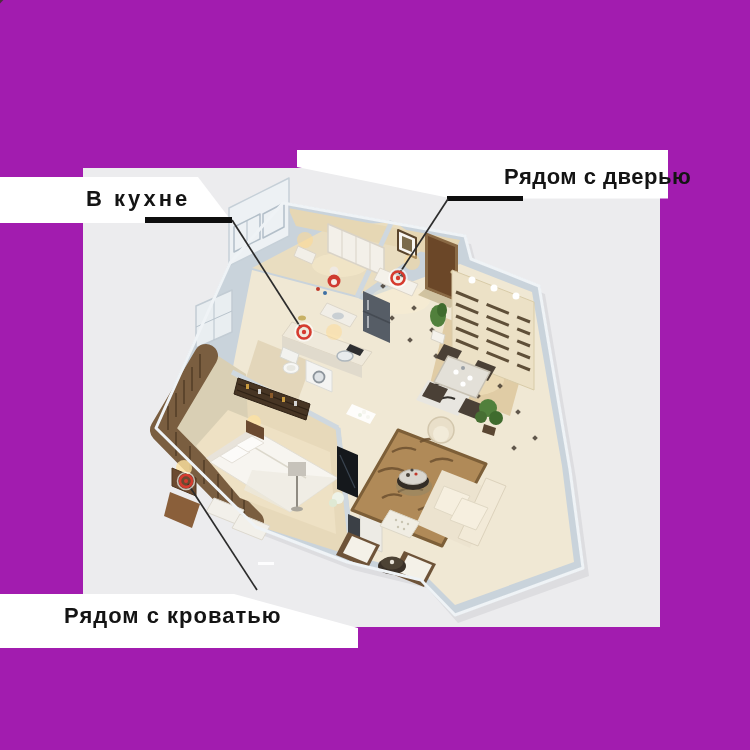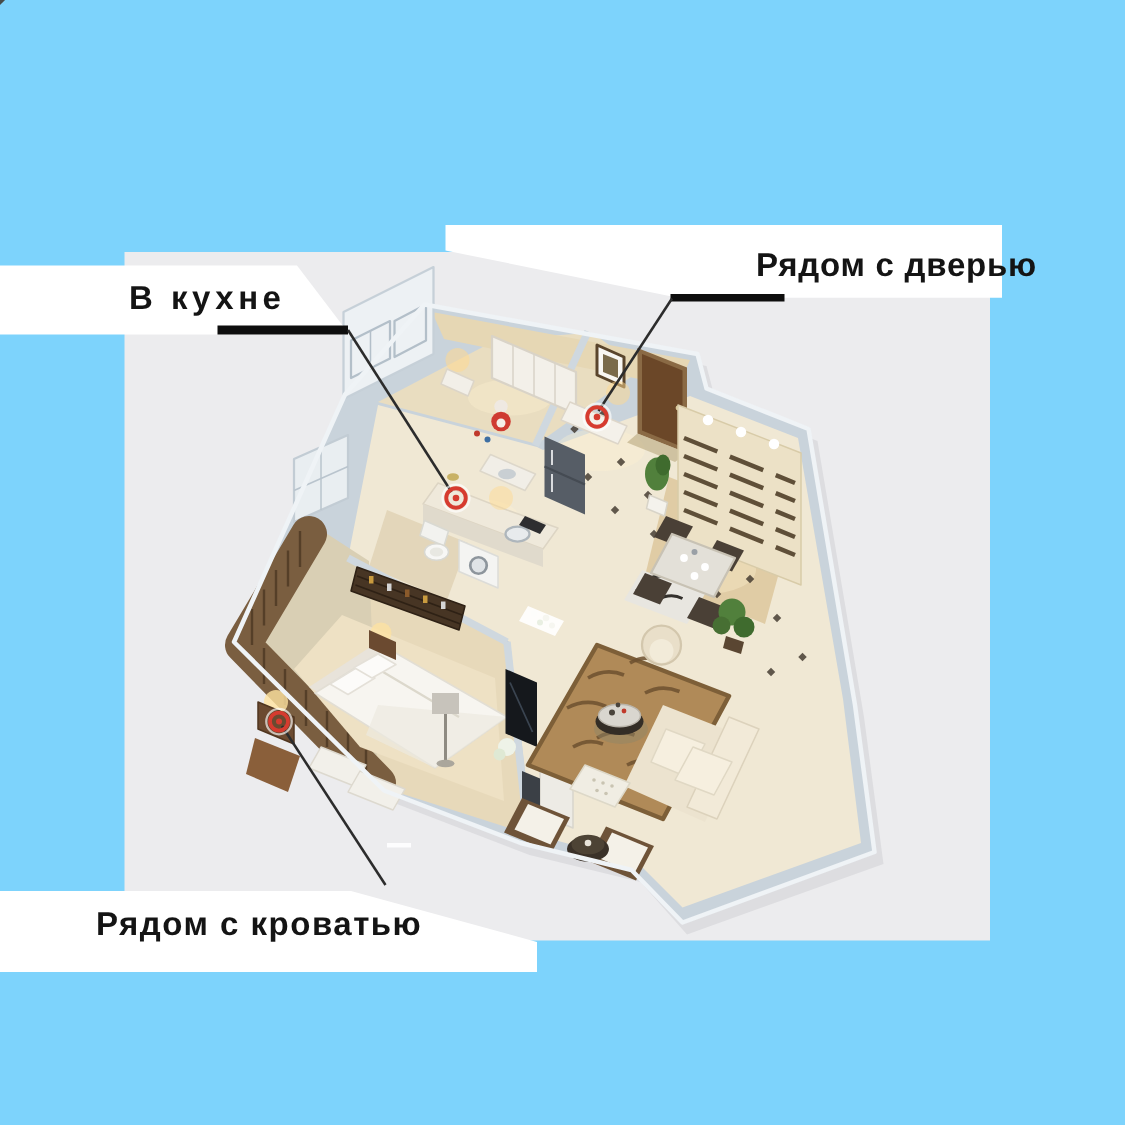--- a/index.html
+++ b/index.html
@@ -1,16 +1,16 @@
 <!DOCTYPE html>
 <html><head>
 <meta charset="utf-8">
 <style>
   html,body{margin:0;padding:0;background:#ffffff;}
-  .stage{position:relative;width:750px;height:750px;background:#7dd3fc;overflow:hidden;
+  .stage{position:relative;width:750px;height:750px;background:#a21caf;overflow:hidden;
          font-family:"Liberation Sans",sans-serif;}
   svg{position:absolute;left:0;top:0;}
   .ann-label{font-family:"Liberation Sans",sans-serif;font-weight:bold;font-size:22px;fill:#141414;}
   .ls1{letter-spacing:3px;}
   .ls2{letter-spacing:0.5px;}
   .ls3{letter-spacing:1px;}
 </style>
 </head>
 <body>
 

